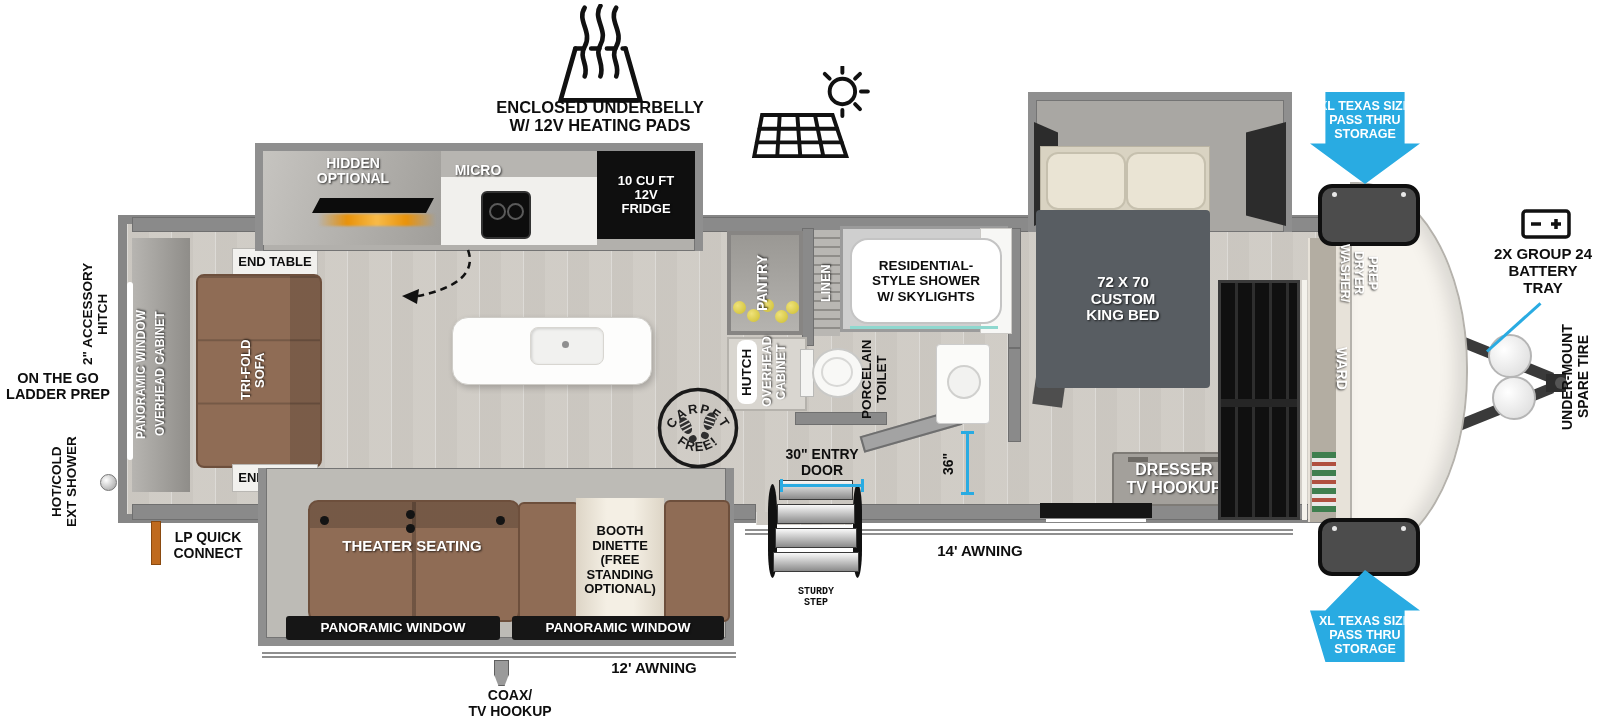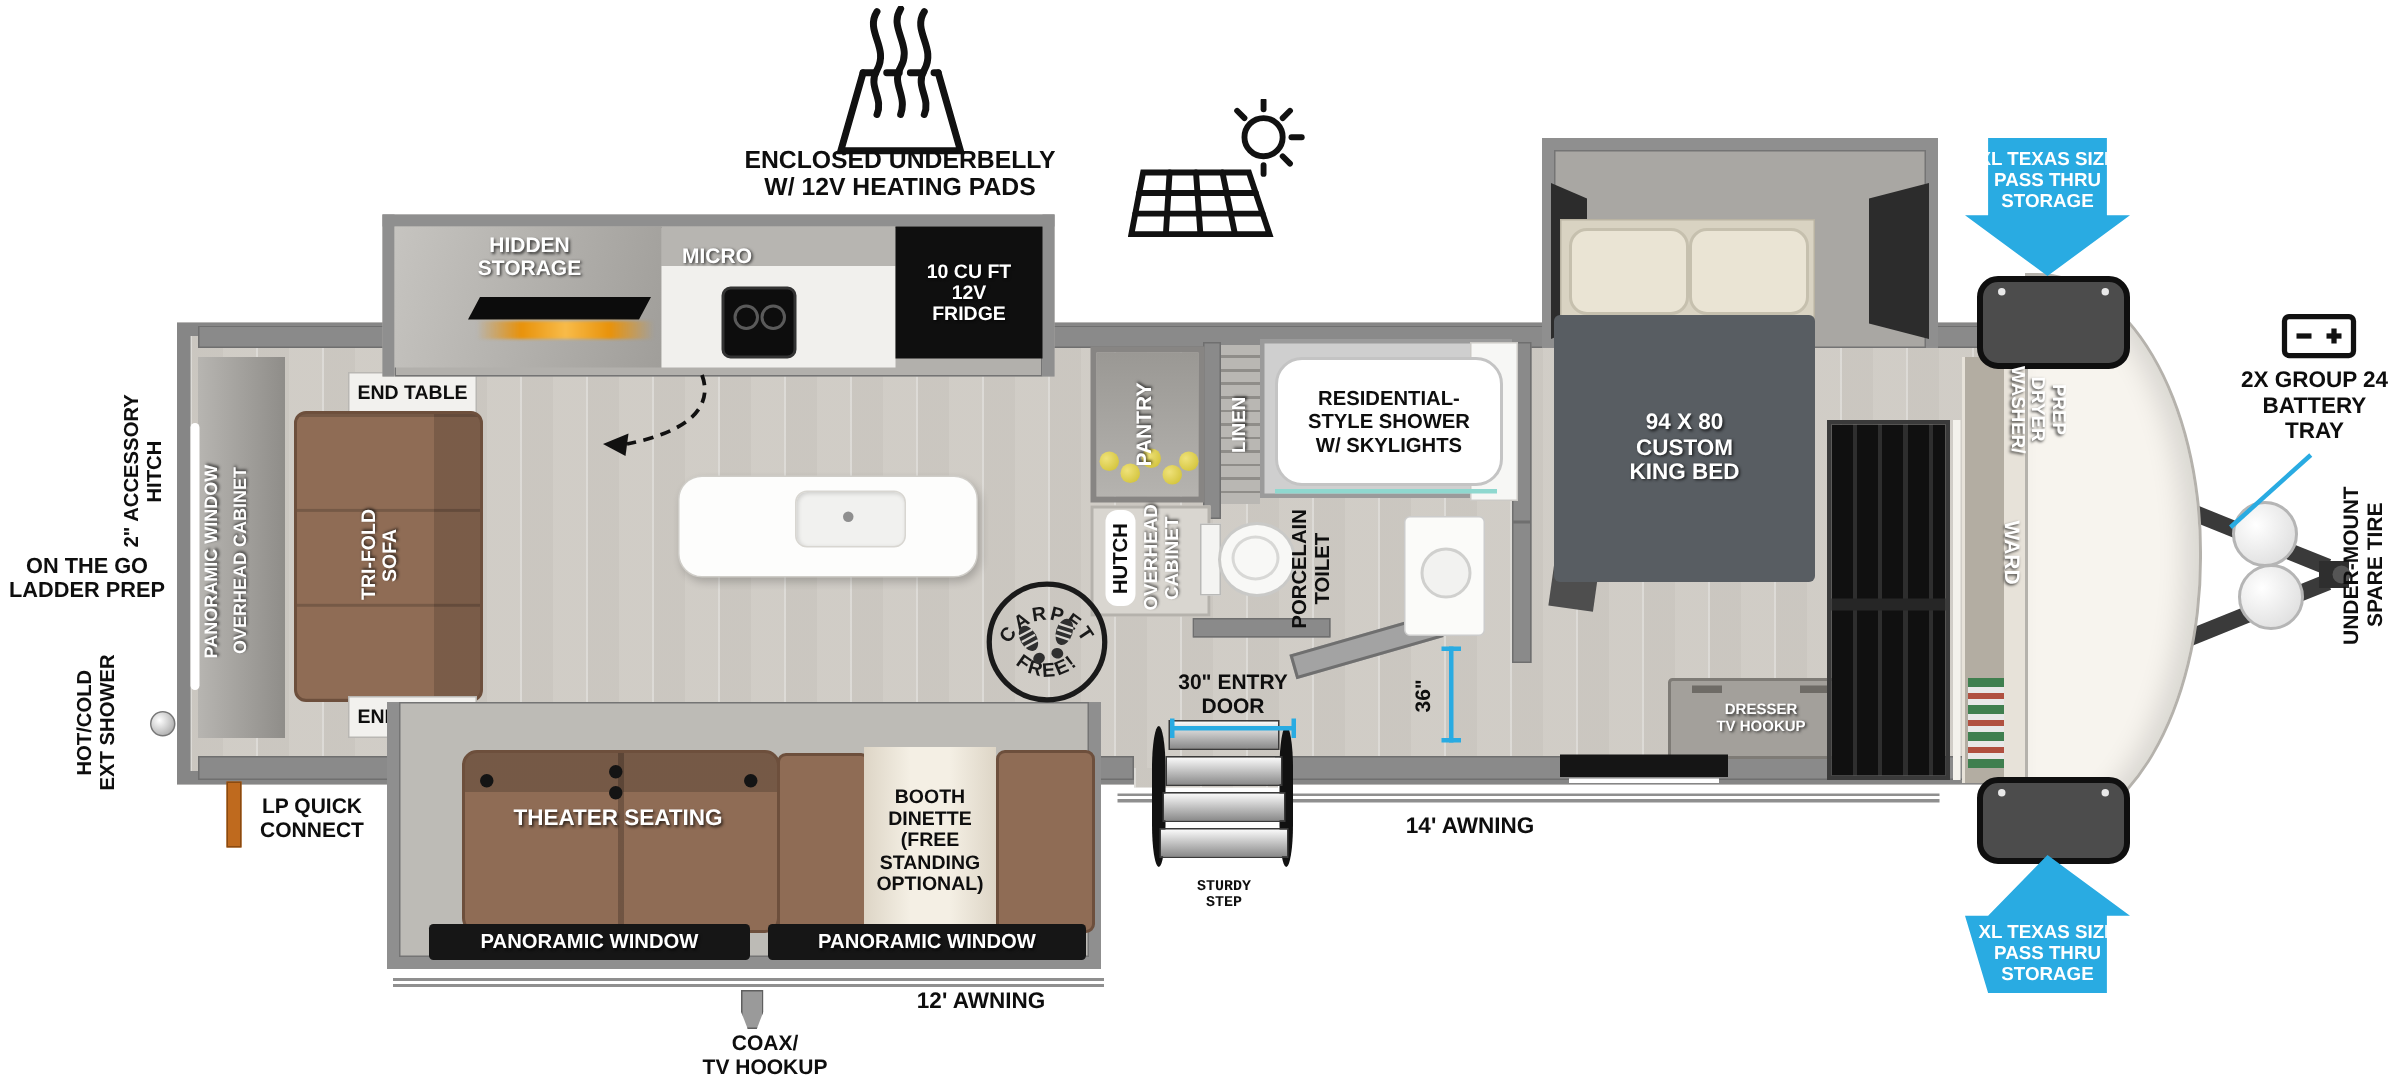--- a/index.html
+++ b/index.html
@@ -139,21 +139,21 @@
   <div class="ab" style="left:151px;top:521px;width:8px;height:42px;background:#bf6a1e;border:1px solid #8a4a10;z-index:4;"></div>
   <div class="ab lblb" style="left:162px;top:530px;width:92px;font-size:14px;text-align:center;">LP QUICK
 CONNECT</div>
 
   <div class="ab slide" style="left:255px;top:143px;width:448px;height:108px;border-bottom:none;box-sizing:border-box;z-index:3;"></div>
   <div class="ab" style="left:263px;top:151px;width:178px;height:94px;background:linear-gradient(105deg,#c6c4c0,#a09e9a);z-index:4;"></div>
   <div class="ab" style="left:316px;top:198px;width:114px;height:15px;background:#0c0c0c;transform:skewX(-28deg);z-index:5;"></div>
   <div class="ab" style="left:318px;top:214px;width:118px;height:12px;z-index:5;filter:blur(1px);
               background:linear-gradient(90deg,rgba(0,0,0,0),#e8920a 25%,#f8bb49 50%,#e8920a 75%,rgba(0,0,0,0));"></div>
   <div class="ab lblw" style="left:298px;top:156px;width:110px;font-size:14px;z-index:6;">HIDDEN
-STORAGE</div>
+OPTIONAL</div>
   <div class="ab" style="left:441px;top:151px;width:156px;height:94px;background:linear-gradient(#b7b5b1 0 26px,#f1f0ed 26px);z-index:4;"></div>
   <div class="ab" style="left:481px;top:191px;width:46px;height:44px;background:#0d0d0d;border:2px solid #333;border-radius:6px;z-index:5;">
     <span class="ab" style="left:6px;top:10px;width:13px;height:13px;border:2px solid #5a5a5a;border-radius:50%;"></span>
     <span class="ab" style="left:24px;top:10px;width:13px;height:13px;border:2px solid #5a5a5a;border-radius:50%;"></span>
   </div>
   <div class="ab lblw" style="left:440px;top:163px;width:76px;font-size:14px;z-index:6;">MICRO</div>
   <div class="ab flex" style="left:597px;top:151px;width:98px;height:88px;background:#0f0f0f;z-index:5;">
     <span class="lblw" style="font-size:13px;">10 CU FT
 12V
 FRIDGE</span>
@@ -216,28 +216,28 @@
   </div>
   <div class="ab lblb vup flex" style="left:938px;top:438px;width:22px;height:52px;font-size:14px;z-index:6;">36"</div>
 
   <div class="ab slide" style="left:1028px;top:92px;width:264px;height:140px;border-bottom:none;box-sizing:border-box;background:#a9a7a3;z-index:3;"></div>
   <div class="ab" style="left:1034px;top:122px;width:24px;height:104px;background:#2c2c2c;clip-path:polygon(0 0,100% 10%,100% 90%,0 100%);z-index:4;"></div>
   <div class="ab" style="left:1246px;top:122px;width:40px;height:104px;background:#2c2c2c;clip-path:polygon(0 10%,100% 0,100% 100%,0 90%);z-index:4;"></div>
   <div class="ab" style="left:1040px;top:146px;width:168px;height:66px;background:#d9d3c2;border:1px solid #b9b3a2;z-index:4;"></div>
   <div class="ab" style="left:1046px;top:152px;width:76px;height:54px;background:#eae4d4;border:2px solid #c6c0ae;border-radius:12px;z-index:5;"></div>
   <div class="ab" style="left:1126px;top:152px;width:76px;height:54px;background:#eae4d4;border:2px solid #c6c0ae;border-radius:12px;z-index:5;"></div>
   <div class="ab flex" style="left:1036px;top:210px;width:174px;height:178px;background:#585d62;border-radius:4px;z-index:4;">
-    <span class="lblw" style="font-size:15px;">94 X 80
+    <span class="lblw" style="font-size:15px;">72 X 70
 CUSTOM
 KING BED</span>
   </div>
   <div class="ab flex" style="left:1112px;top:452px;width:120px;height:50px;background:#a3a09b;border:2px solid #7e7b76;border-radius:3px;z-index:3;">
     <span class="ab" style="left:14px;top:3px;width:20px;height:5px;background:#6e6b66;"></span>
     <span class="ab" style="right:14px;top:3px;width:20px;height:5px;background:#6e6b66;"></span>
-    <span class="lblw" style="font-size:10px;">DRESSER
+    <span class="lblw" style="font-size:16px;">DRESSER
 TV HOOKUP</span>
   </div>
   <div class="ab" style="left:1040px;top:503px;width:112px;height:15px;background:#151515;z-index:3;"></div>
   <div class="ab" style="left:1046px;top:519px;width:100px;height:3px;background:#fff;z-index:3;"></div>
 
   <div class="ab" style="left:1218px;top:280px;width:82px;height:240px;border:3px solid #3a3a3a;box-sizing:border-box;z-index:3;
               background:repeating-linear-gradient(90deg,#101010 0 14px,#2e2e2e 14px 17px);">
     <span class="ab" style="left:0;top:116px;width:100%;height:8px;background:#262626;"></span>
   </div>
   <div class="ab" style="left:1302px;top:280px;width:5px;height:240px;background:#f4f2ec;z-index:3;"></div>

